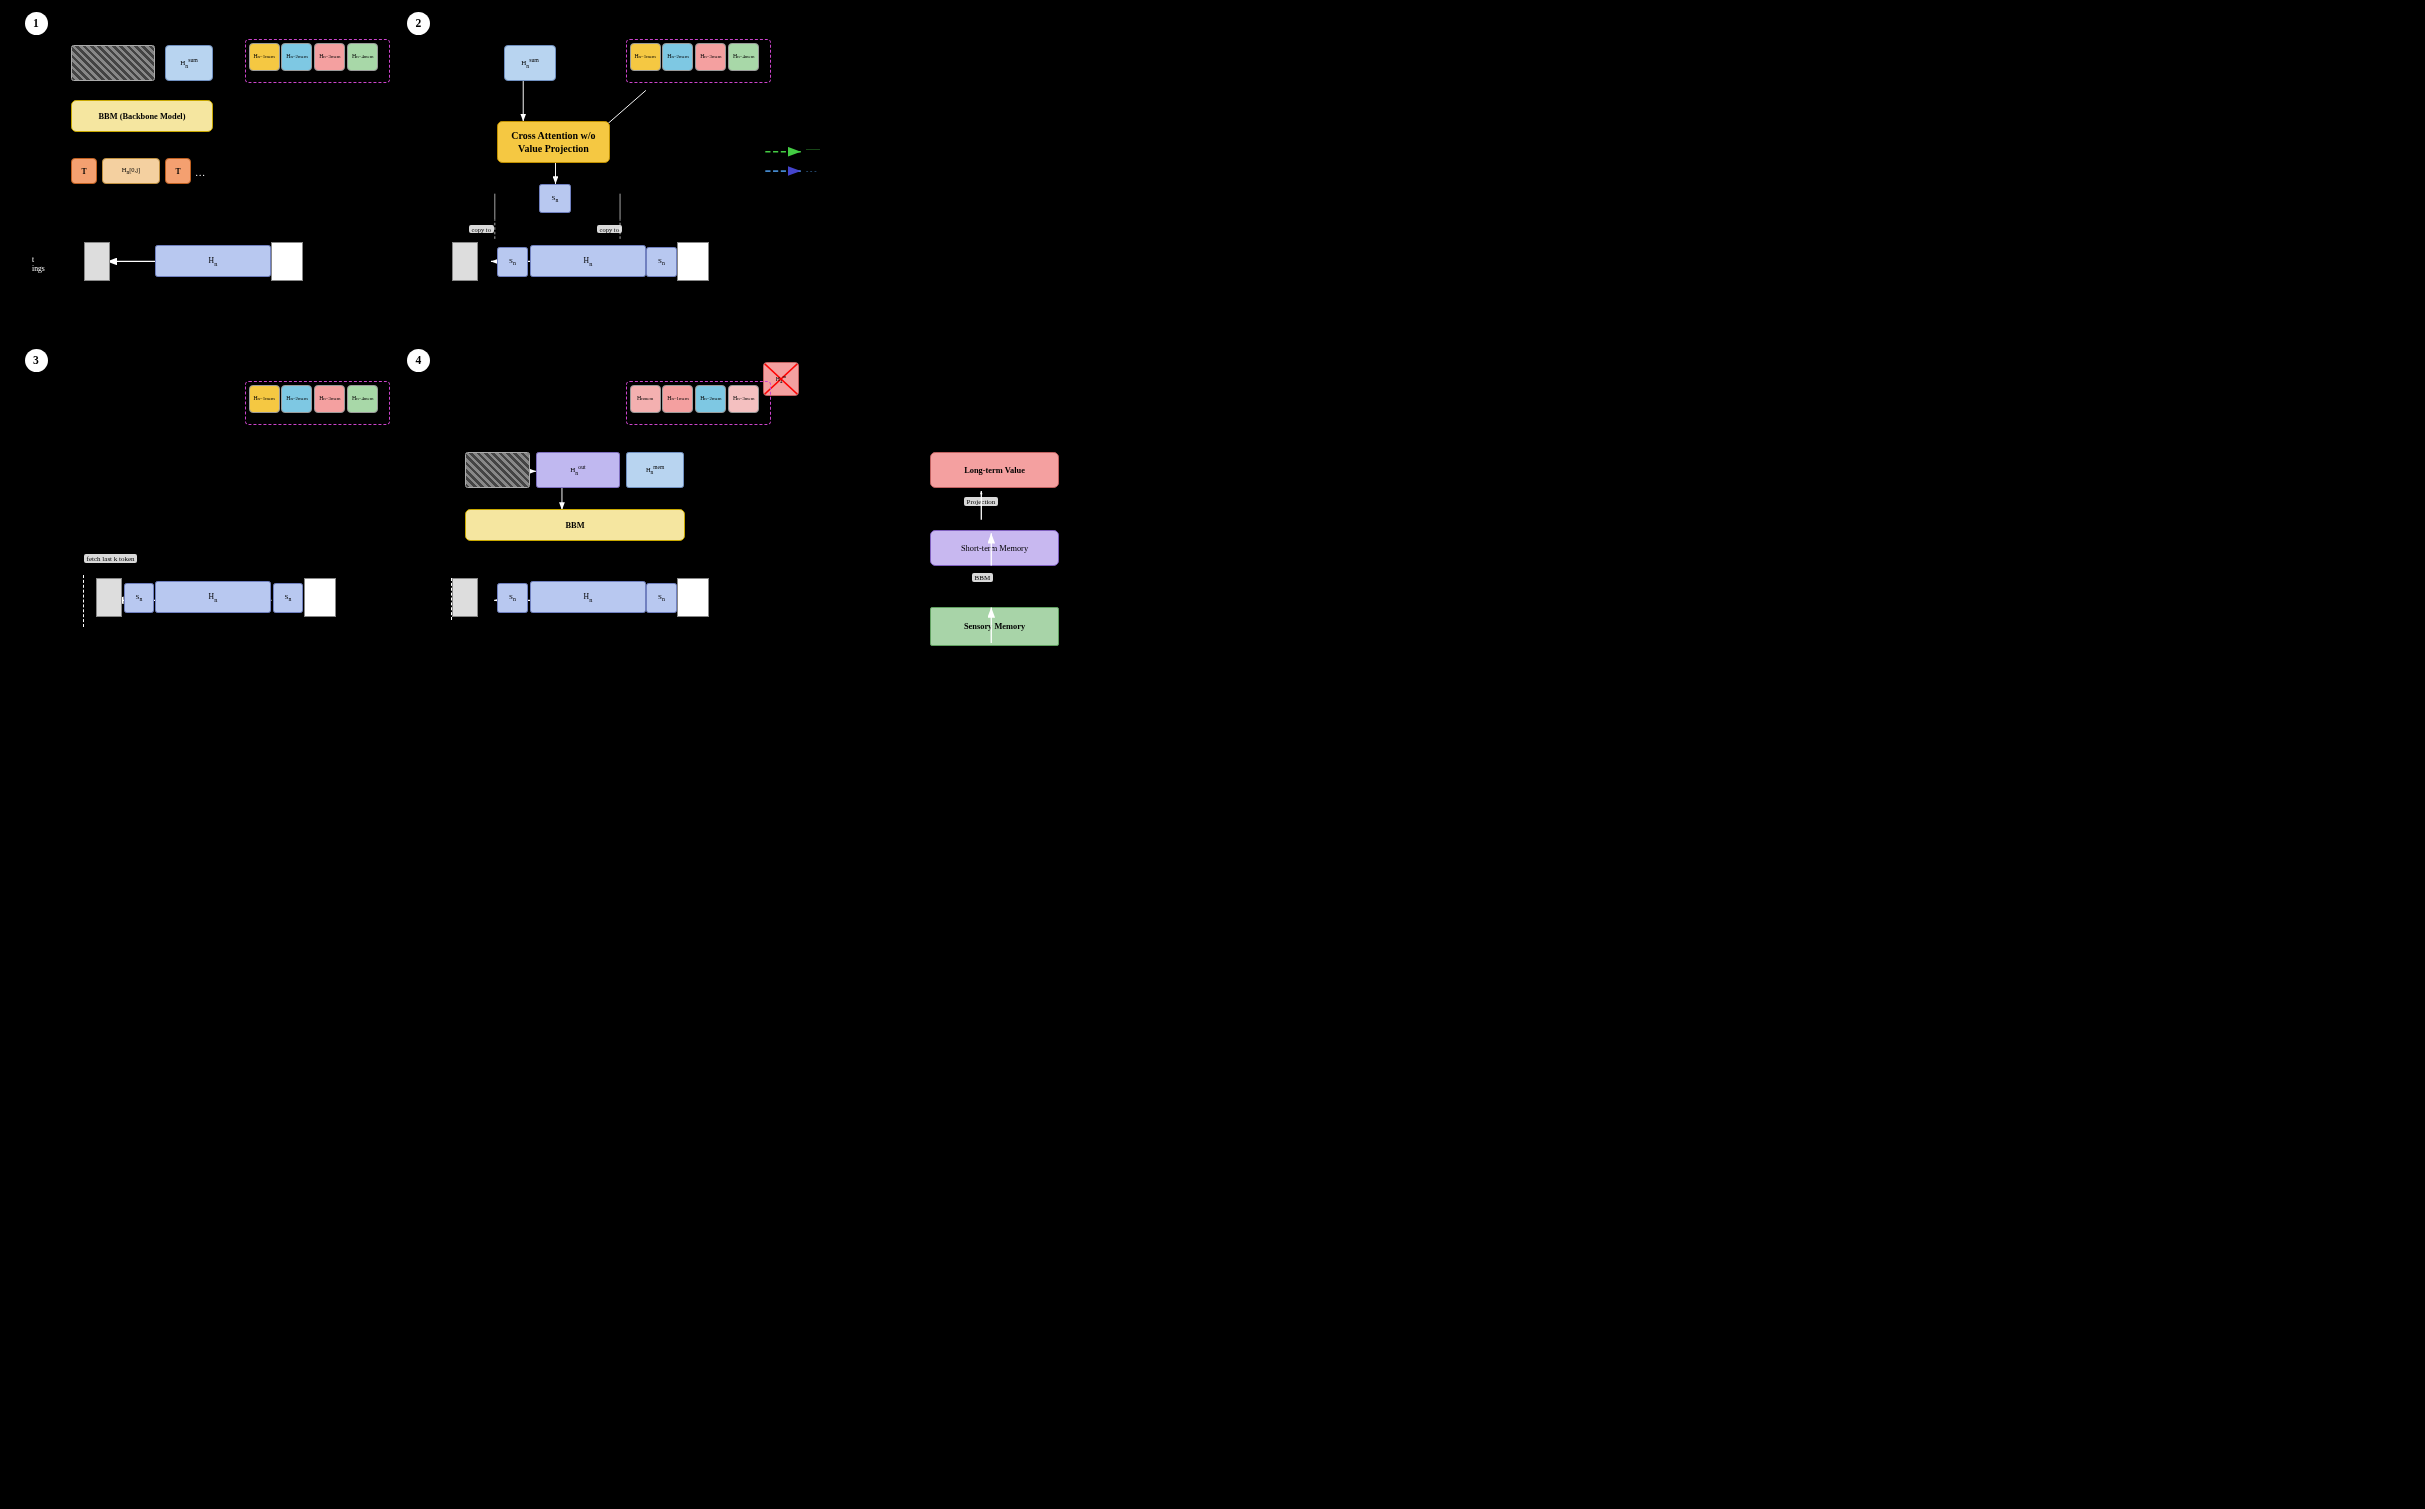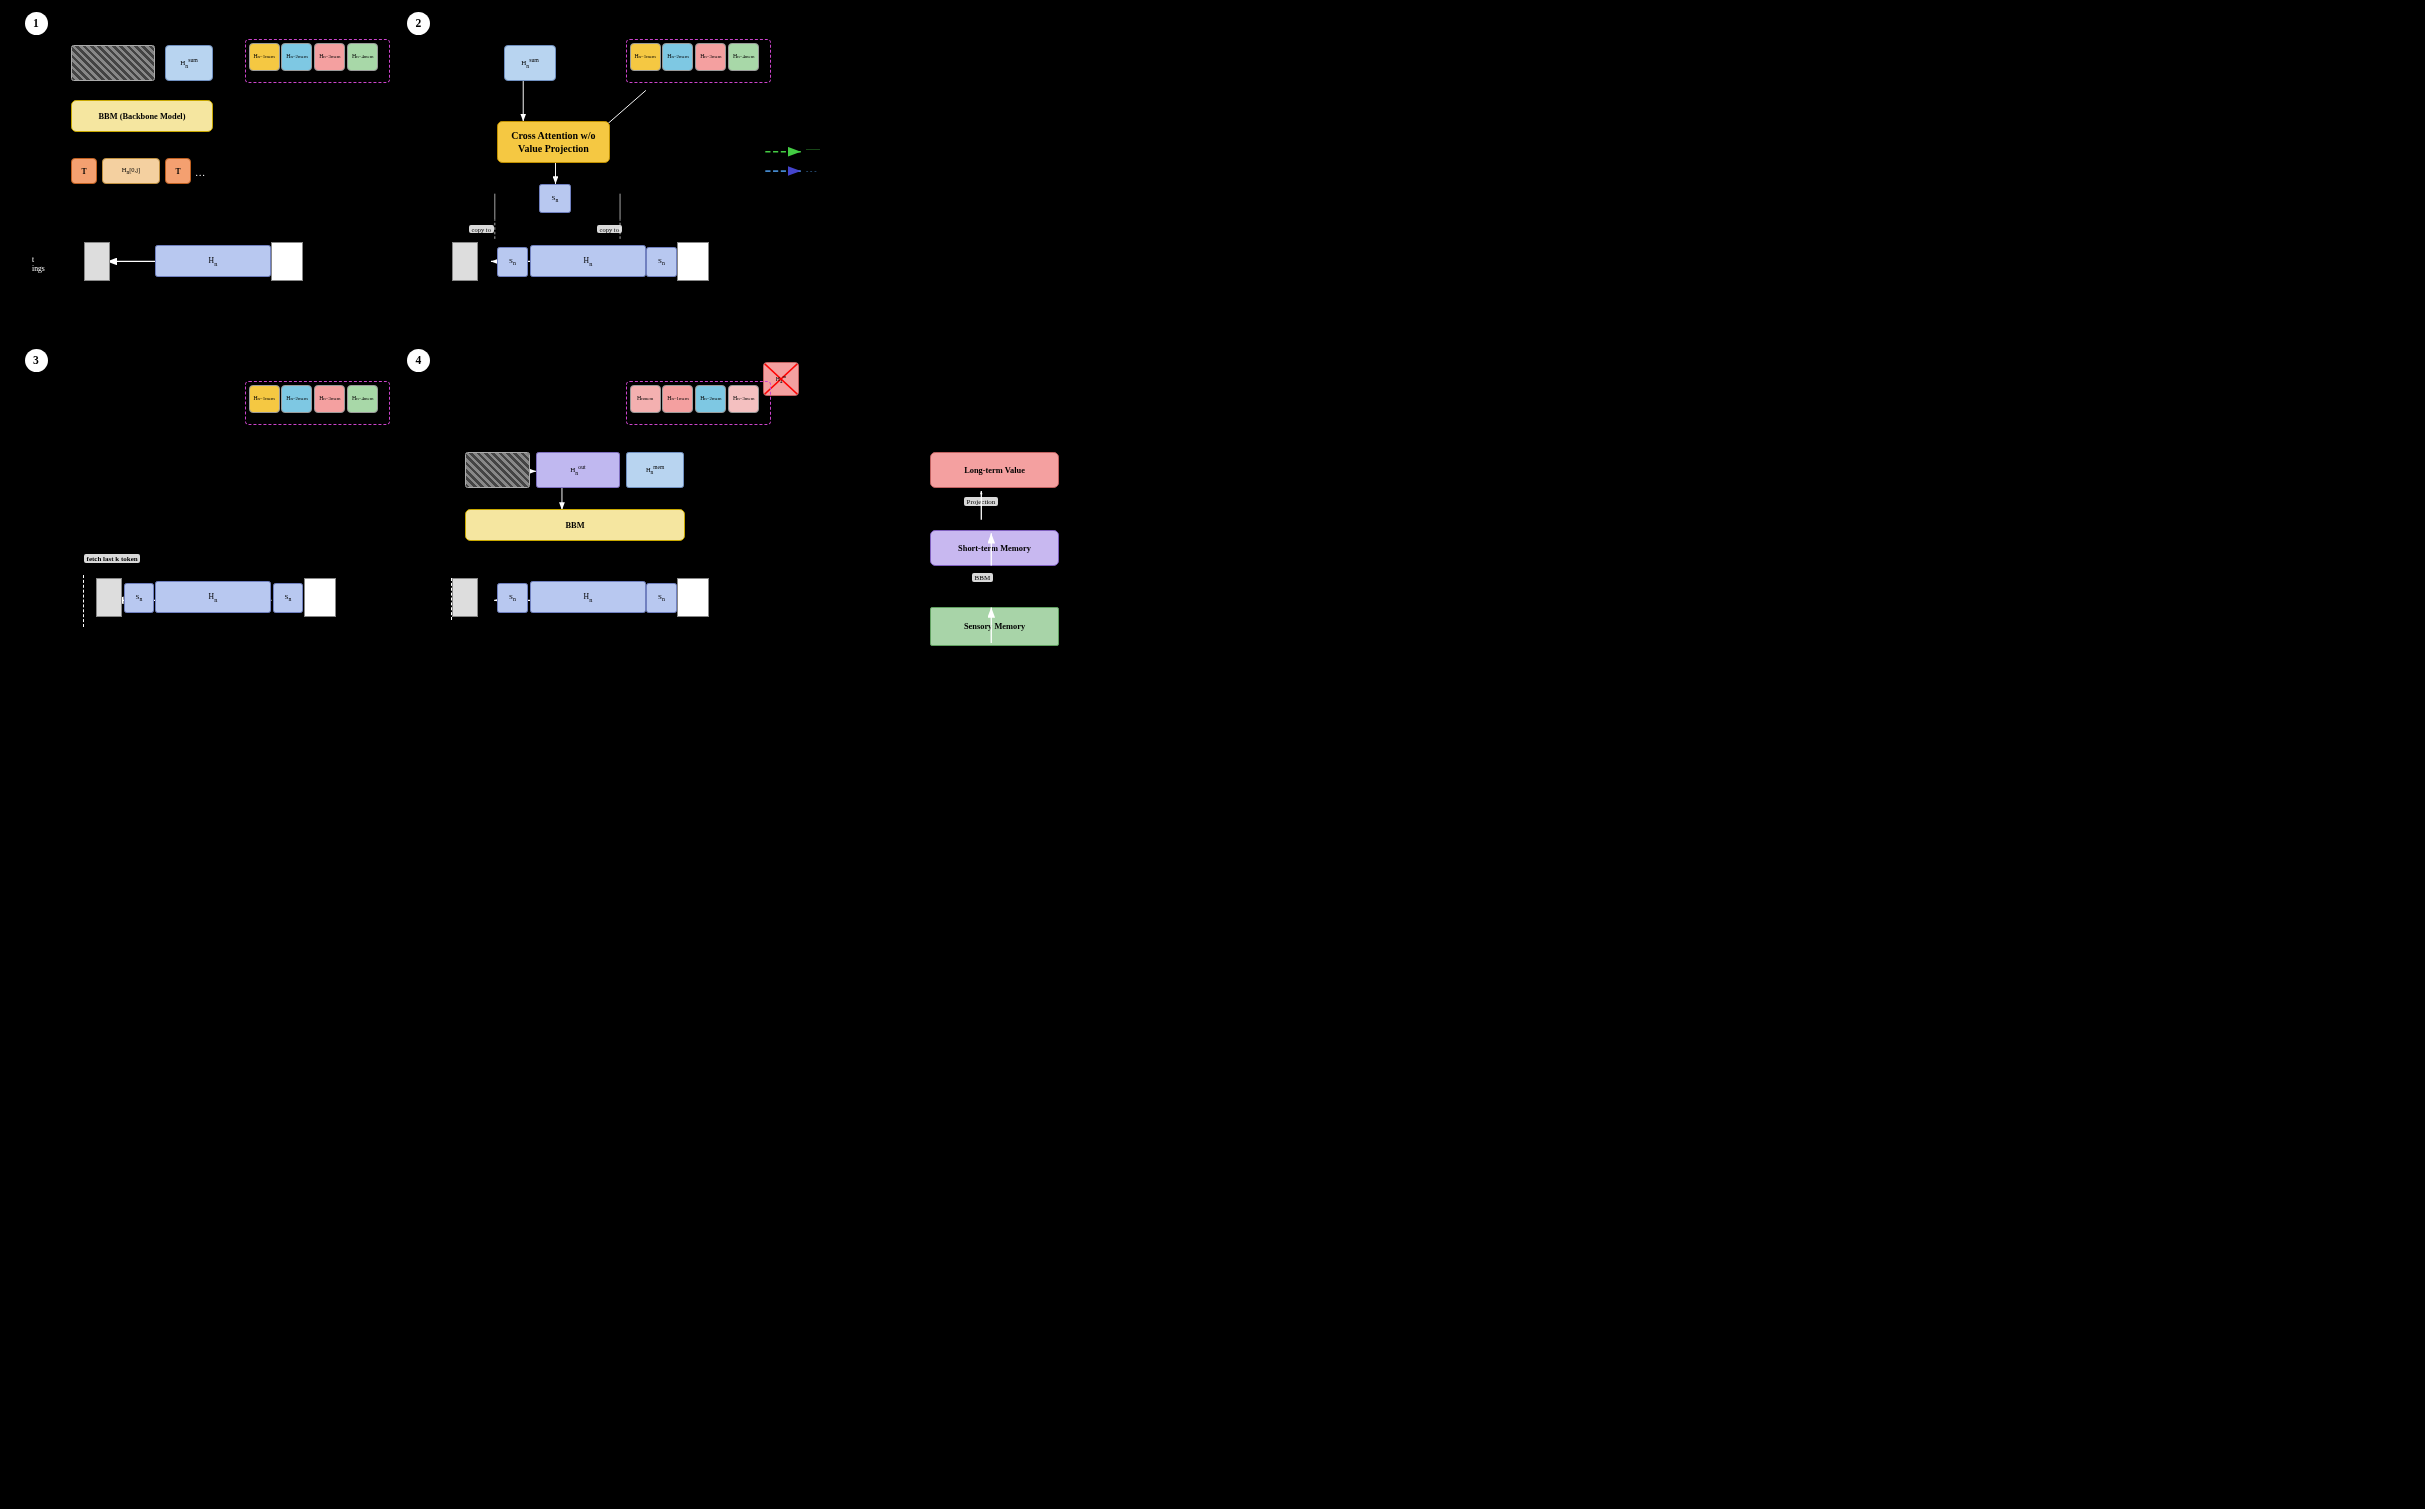--- a/index.html
+++ b/index.html
@@ -179,21 +179,21 @@
     }
     .st-memory {
       position: absolute;
       background: #c8b8f0;
       border: 1.3px solid #8060c0;
       border-radius: 5.2px;
       display: flex;
       align-items: center;
       justify-content: center;
       font-size: 8.4px;
-      font-weight: bold;
+      font-weight: normal;
       color: #000;
       text-align: center;
     }
     .sens-memory {
       position: absolute;
       background: #a8d4a8;
       border: 1.3px solid #60a060;
       border-radius: 2px;
       display: flex;
       align-items: center;
@@ -387,21 +387,21 @@
 
   <div class="section-num" style="left:24.5px;top:349px;">3</div>
 
   <div class="mem-group" style="left:245px;top:381px;width:145px;height:44px;">
     <div class="mem-token yellow">H<sub>n−1</sub><sup>mem</sup></div>
     <div class="mem-token blue">H<sub>n−2</sub><sup>mem</sup></div>
     <div class="mem-token pink">H<sub>n−3</sub><sup>mem</sup></div>
     <div class="mem-token green">H<sub>n−4</sub><sup>mem</sup></div>
   </div>
 
-  <div class="label-text-dark" style="left:84px;top:554px;font-size:7px;font-weight:bold;">fetch last k token</div>
+  <div class="label-text-dark" style="left:84px;top:554px;font-size:7px;">fetch last k token</div>
 
   <div style="position:absolute;left:83px;top:575px;width:1.3px;height:52px;border-left:1.3px dashed #fff;"></div>
 
   <div class="seq-bar" style="left:155px;top:581px;width:116px;height:32px;">
     <span>H<sub>n</sub></span>
   </div>
 
   <div class="sn-token" style="left:124px;top:583px;width:30px;height:30px;">
     <span>S<sub>n</sub></span>
   </div>

